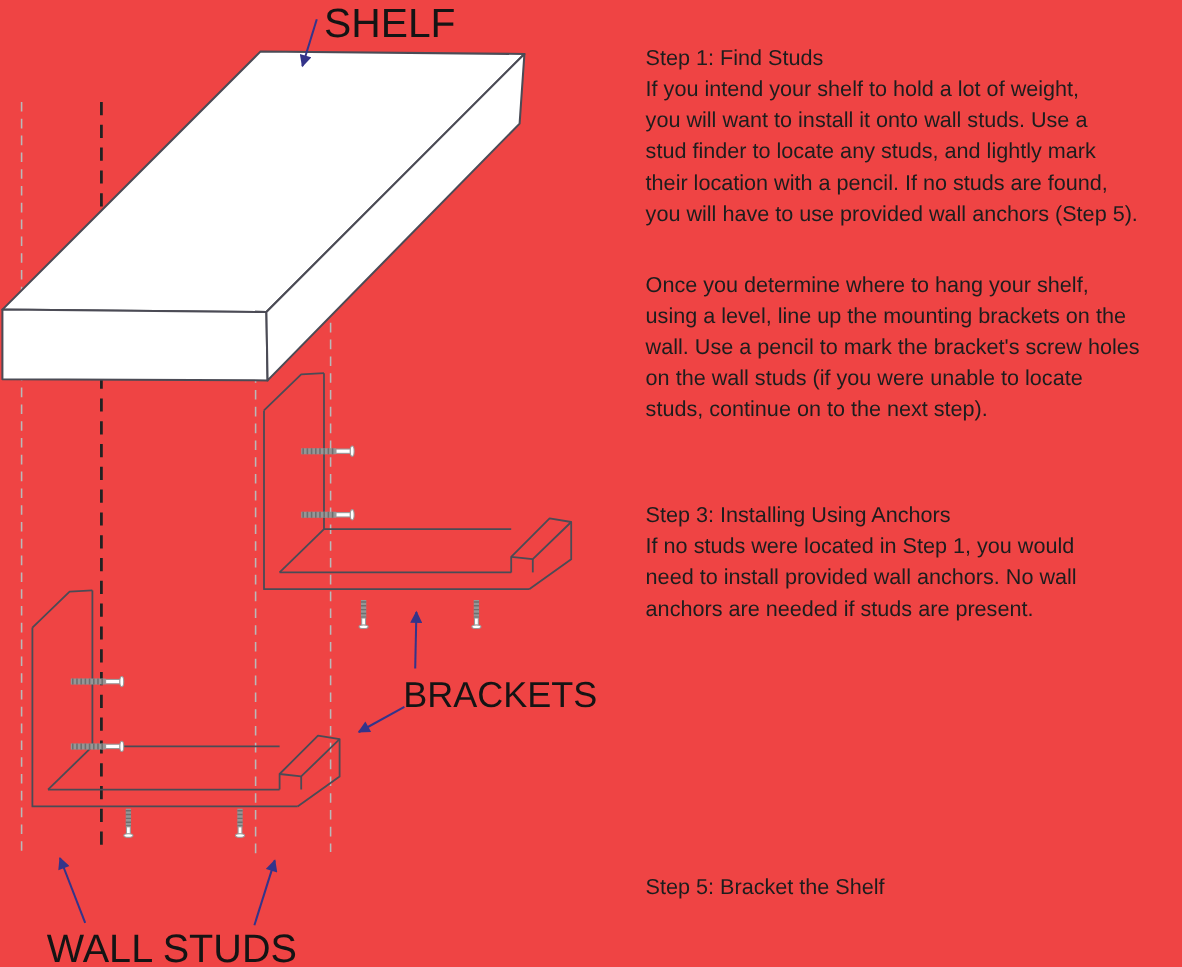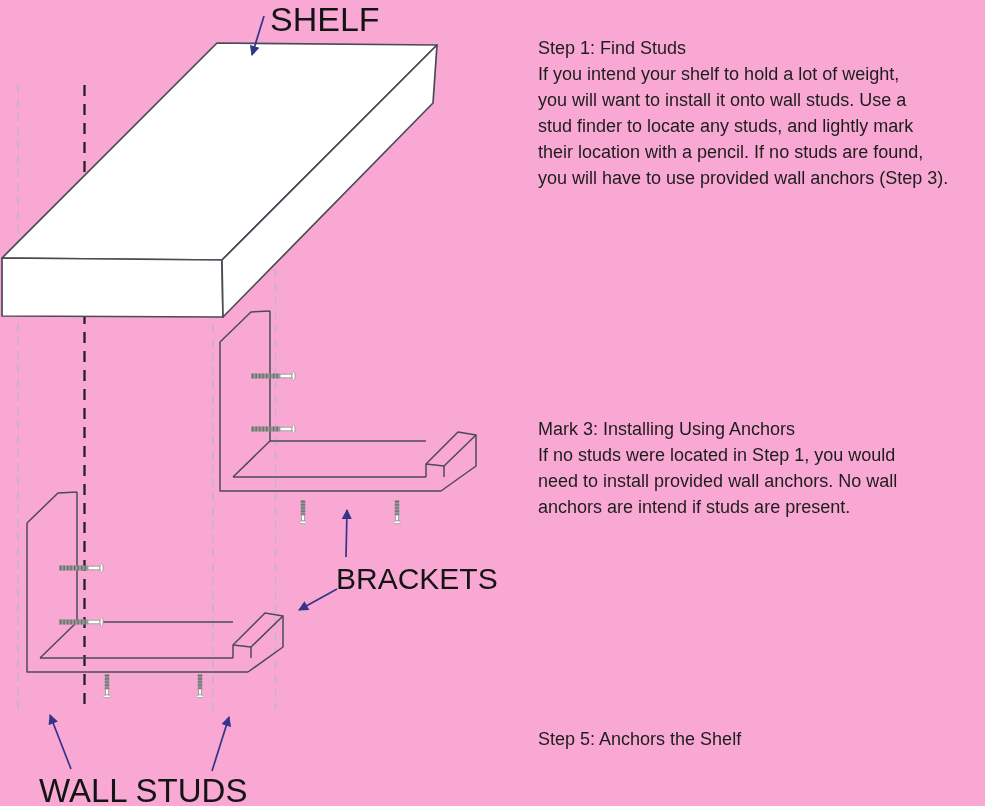--- a/index.html
+++ b/index.html
@@ -1,19 +1,19 @@
 <!DOCTYPE html>
 <html><head>
 <meta charset="utf-8">
 <style>
   html,body { margin:0; padding:0; background:#ffffff; }
   #page {
     position:relative;
     width:985px; height:806px;
-    background:#f9a8d4;
+    background:#ef4444;
     overflow:hidden;
     font-family:"Liberation Sans", sans-serif;
   }
   #diagram-svg { position:absolute; left:0; top:0; }
   svg text {
     font-family:"Liberation Sans", sans-serif;
     fill:#141414;
   }
   .steps-col { position:absolute; left:0; top:0; width:985px; height:806px; }
   .step {
@@ -107,30 +107,35 @@
     <text x="39" y="802" font-size="33">WALL STUDS</text>
   </svg>
 
   <div class="steps-col">
     <section class="step" style="top:7px">
       <div class="step-title">Step 1: Find Studs</div>
       <div class="step-body">If you intend your shelf to hold a lot of weight,
 you will want to install it onto wall studs. Use a
 stud finder to locate any studs, and lightly mark
 their location with a pencil. If no studs are found,
-you will have to use provided wall anchors (Step 3).</div>
+you will have to use provided wall anchors (Step 5).</div>
     </section>
     <section class="step" style="top:196px">
+      <div class="step-body">Once you determine where to hang your shelf,
+using a level, line up the mounting brackets on the
+wall. Use a pencil to mark the bracket's screw holes
+on the wall studs (if you were unable to locate
+studs, continue on to the next step).</div>
     </section>
     <section class="step" style="top:388px">
-      <div class="step-title">Mark 3: Installing Using Anchors</div>
+      <div class="step-title">Step 3: Installing Using Anchors</div>
       <div class="step-body">If no studs were located in Step 1, you would
 need to install provided wall anchors. No wall
-anchors are intend if studs are present.</div>
+anchors are needed if studs are present.</div>
     </section>
     <section class="step" style="top:530px">
     </section>
     <section class="step" style="top:698px">
-      <div class="step-title">Step 5: Anchors the Shelf</div>
+      <div class="step-title">Step 5: Bracket the Shelf</div>
     </section>
   </div>
 
 </div>
 
 </body></html>

